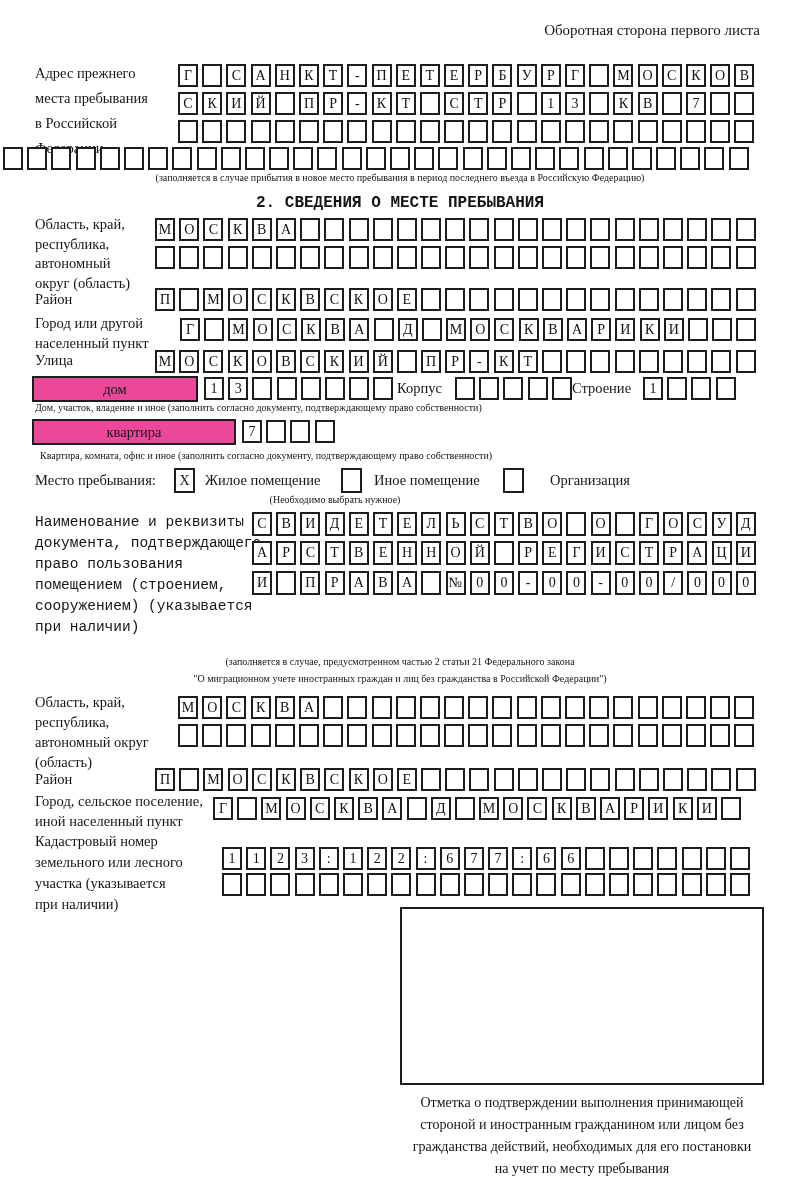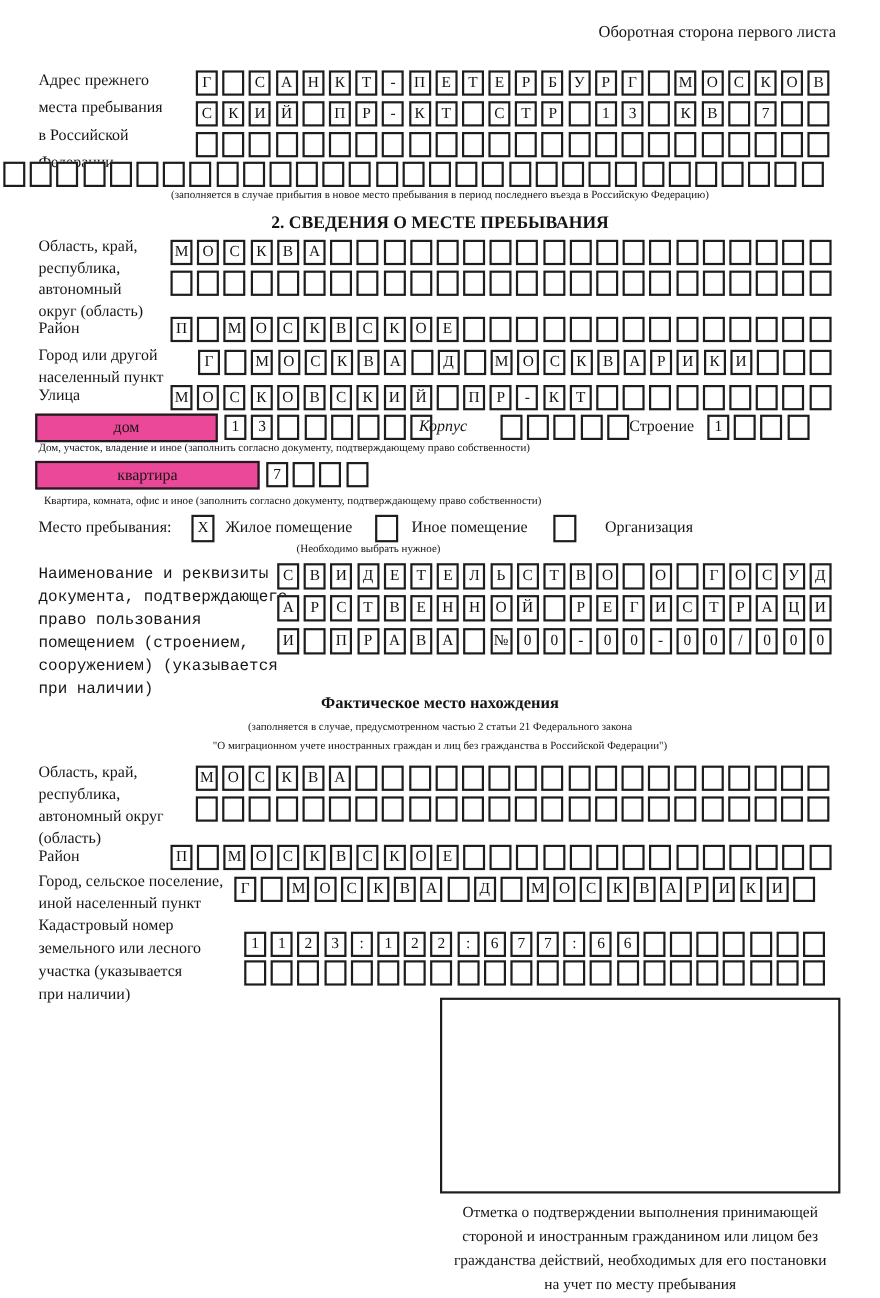--- a/index.html
+++ b/index.html
@@ -10,21 +10,21 @@
   }
   .abs{position:absolute;}
   .lines{white-space:pre-line;}
   .lbl{font-size:14.5px;}
   .lh25{line-height:25px;}
   .lh20{line-height:20px;}
   .lh19{line-height:19.5px;}
   .lh21{line-height:21px;}
   .note{font-size:10px;}
   .center{left:0;width:800px;text-align:center;}
-  .bold{font-weight:bold;}
+  .bold{font-weight:bold;font-family:Liberation Mono, monospace;}
   .title16{font-size:16px;}
   .title15{font-size:15px;}
   .cells{position:absolute;display:flex;gap:4.2px;}
   .cell{
     width:20px;height:23px;border:2px solid #1d1d1d;box-sizing:border-box;
     display:flex;align-items:center;justify-content:center;
     font-size:14px;color:#111;flex:0 0 auto;background:#fff;
   }
   .cell-doc{height:24px;}
   .widebox{
@@ -314,21 +314,21 @@
   <div class="cells" style="left:204px;top:377px;">
       <div class="cell">1</div>
       <div class="cell">3</div>
       <div class="cell"></div>
       <div class="cell"></div>
       <div class="cell"></div>
       <div class="cell"></div>
       <div class="cell"></div>
       <div class="cell"></div>
     </div>
-  <div class="abs lbl" style="left:381px;top:380px;font-style:italic;">Корпус</div>
+  <div class="abs lbl" style="left:397px;top:380px;">Корпус</div>
   <div class="cells" style="left:455px;top:377px;">
       <div class="cell"></div>
       <div class="cell"></div>
       <div class="cell"></div>
       <div class="cell"></div>
       <div class="cell"></div>
     </div>
   <div class="abs lbl" style="left:572px;top:380px;">Строение</div>
   <div class="cells" style="left:643px;top:377px;">
       <div class="cell">1</div>
@@ -427,21 +427,20 @@
       <div class="cell cell-doc">0</div>
       <div class="cell cell-doc">-</div>
       <div class="cell cell-doc">0</div>
       <div class="cell cell-doc">0</div>
       <div class="cell cell-doc">/</div>
       <div class="cell cell-doc">0</div>
       <div class="cell cell-doc">0</div>
       <div class="cell cell-doc">0</div>
     </div>
 
-  <div class="abs bold title15 center" style="top:632px;">Фактическое место нахождения</div>
   <div class="abs note center lines" style="top:653px;line-height:17px;">(заполняется в случае, предусмотренном частью 2 статьи 21 Федерального закона
 "О миграционном учете иностранных граждан и лиц без гражданства в Российской Федерации")</div>
 
   <div class="abs lbl lines lh20" style="left:35px;top:692px;">Область, край,
 республика,
 автономный округ
 (область)</div>
   <div class="cells" style="left:178px;top:696px;">
       <div class="cell">М</div>
       <div class="cell">О</div>

